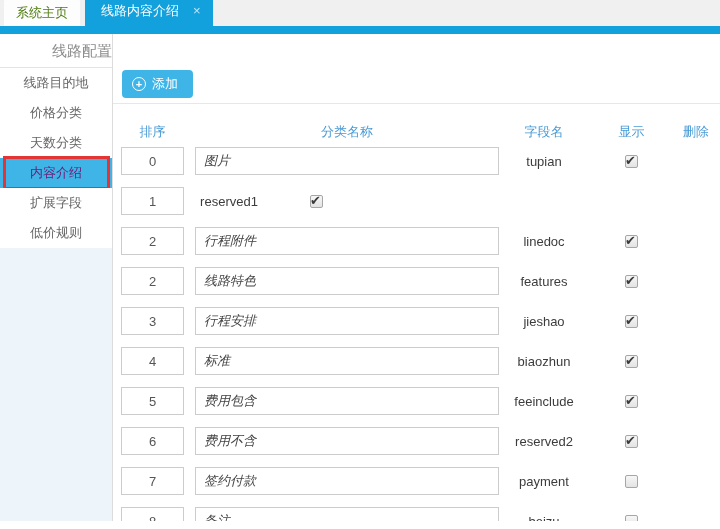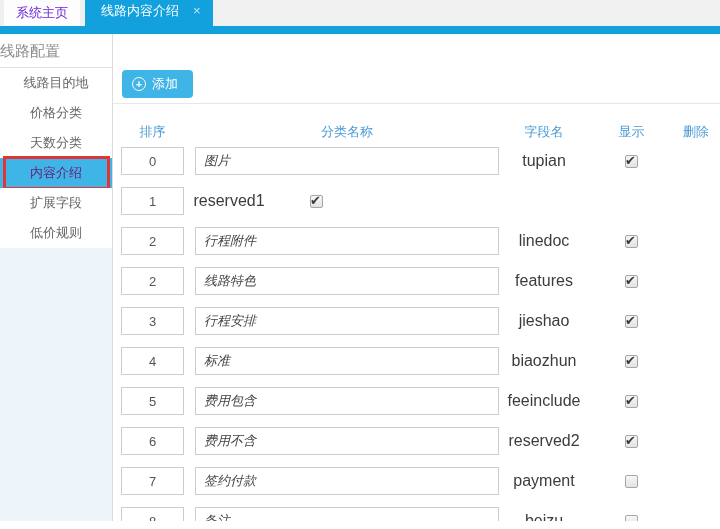--- a/index.html
+++ b/index.html
@@ -10,40 +10,40 @@
     background: #fff;
   }
 
   
   .tabbar {
     height: 34px; background: #f0f0f0;
     display: flex; align-items: flex-end; padding-left: 4px;
     border-bottom: 8px solid #13a1dd;
   }
   .tab-inactive {
-    height: 27px; line-height: 27px; background: #fdfdfd; color: #6d28d9;
+    height: 27px; line-height: 27px; background: #fdfdfd; color: #4d7c0f;
     font-size: 13px; padding: 0 12px; border-radius: 3px 3px 0 0; cursor: pointer;
   }
   .tab-active {
     height: 31px; background: #13a1dd; color: #fff; font-size: 13px;
     padding: 0 12px 0 16px; border-radius: 5px 5px 0 0; margin-left: 5px;
     display: flex; align-items: center; cursor: pointer;
   }
   .tab-close { margin-left: 14px; color: #bfe6f7; font-size: 13px; cursor: pointer; }
 
   
   .main { display: flex; height: 487px; }
 
   
   .sidebar {
     width: 113px; flex: none; border-right: 1px solid #dcdcdc;
     background: #edf5fb; display: flex; flex-direction: column;
   }
   .sidebar-header {
-    height: 34px; line-height: 33px; text-align: left; color: #8b8b8b;
+    height: 34px; line-height: 33px; text-align: right; color: #8b8b8b;
     font-size: 15px; background: #fff; border-bottom: 1px solid #e3e3e3;
   }
   .side-item {
     height: 30px; line-height: 30px; text-align: center; color: #666;
     font-size: 13px; background: #fff; position: relative; cursor: pointer;
   }
   .side-item.active { background: #3fb4e7; color: #701a75; }
   .red-box {
     position: absolute; left: 3px; right: 2px; top: -2px; bottom: -2px;
     border: 3px solid #e53434; pointer-events: none;
@@ -74,21 +74,21 @@
 
   .trow { display: flex; align-items: center; height: 40px; }
   input.col-sort {
     height: 28px; border: 1px solid #ccc; text-align: center;
     font-size: 13px; color: #555; font-family: inherit; background: #fff;
   }
   input.col-name {
     height: 28px; border: 1px solid #ccc; padding: 0 8px; text-align: left;
     font-size: 13px; color: #444; font-family: inherit; background: #fff; font-style: italic;
   }
-  .trow .col-field { color: #3c3c3c; font-size: 16px; }
+  .trow .col-field { color: #3c3c3c; font-size: 13px; }
 
   .checkbox {
     display: inline-block; width: 13px; height: 13px;
     border: 1px solid #a6a6a6; border-radius: 2px;
     background: linear-gradient(#f7f7f7, #e3e3e3);
     position: relative; vertical-align: middle; cursor: pointer;
   }
   .checkbox.checked::after {
     content: "\2714"; position: absolute; left: -1px; top: -3px;
     font-size: 13px; font-weight: 700; color: #3a3a3a;

